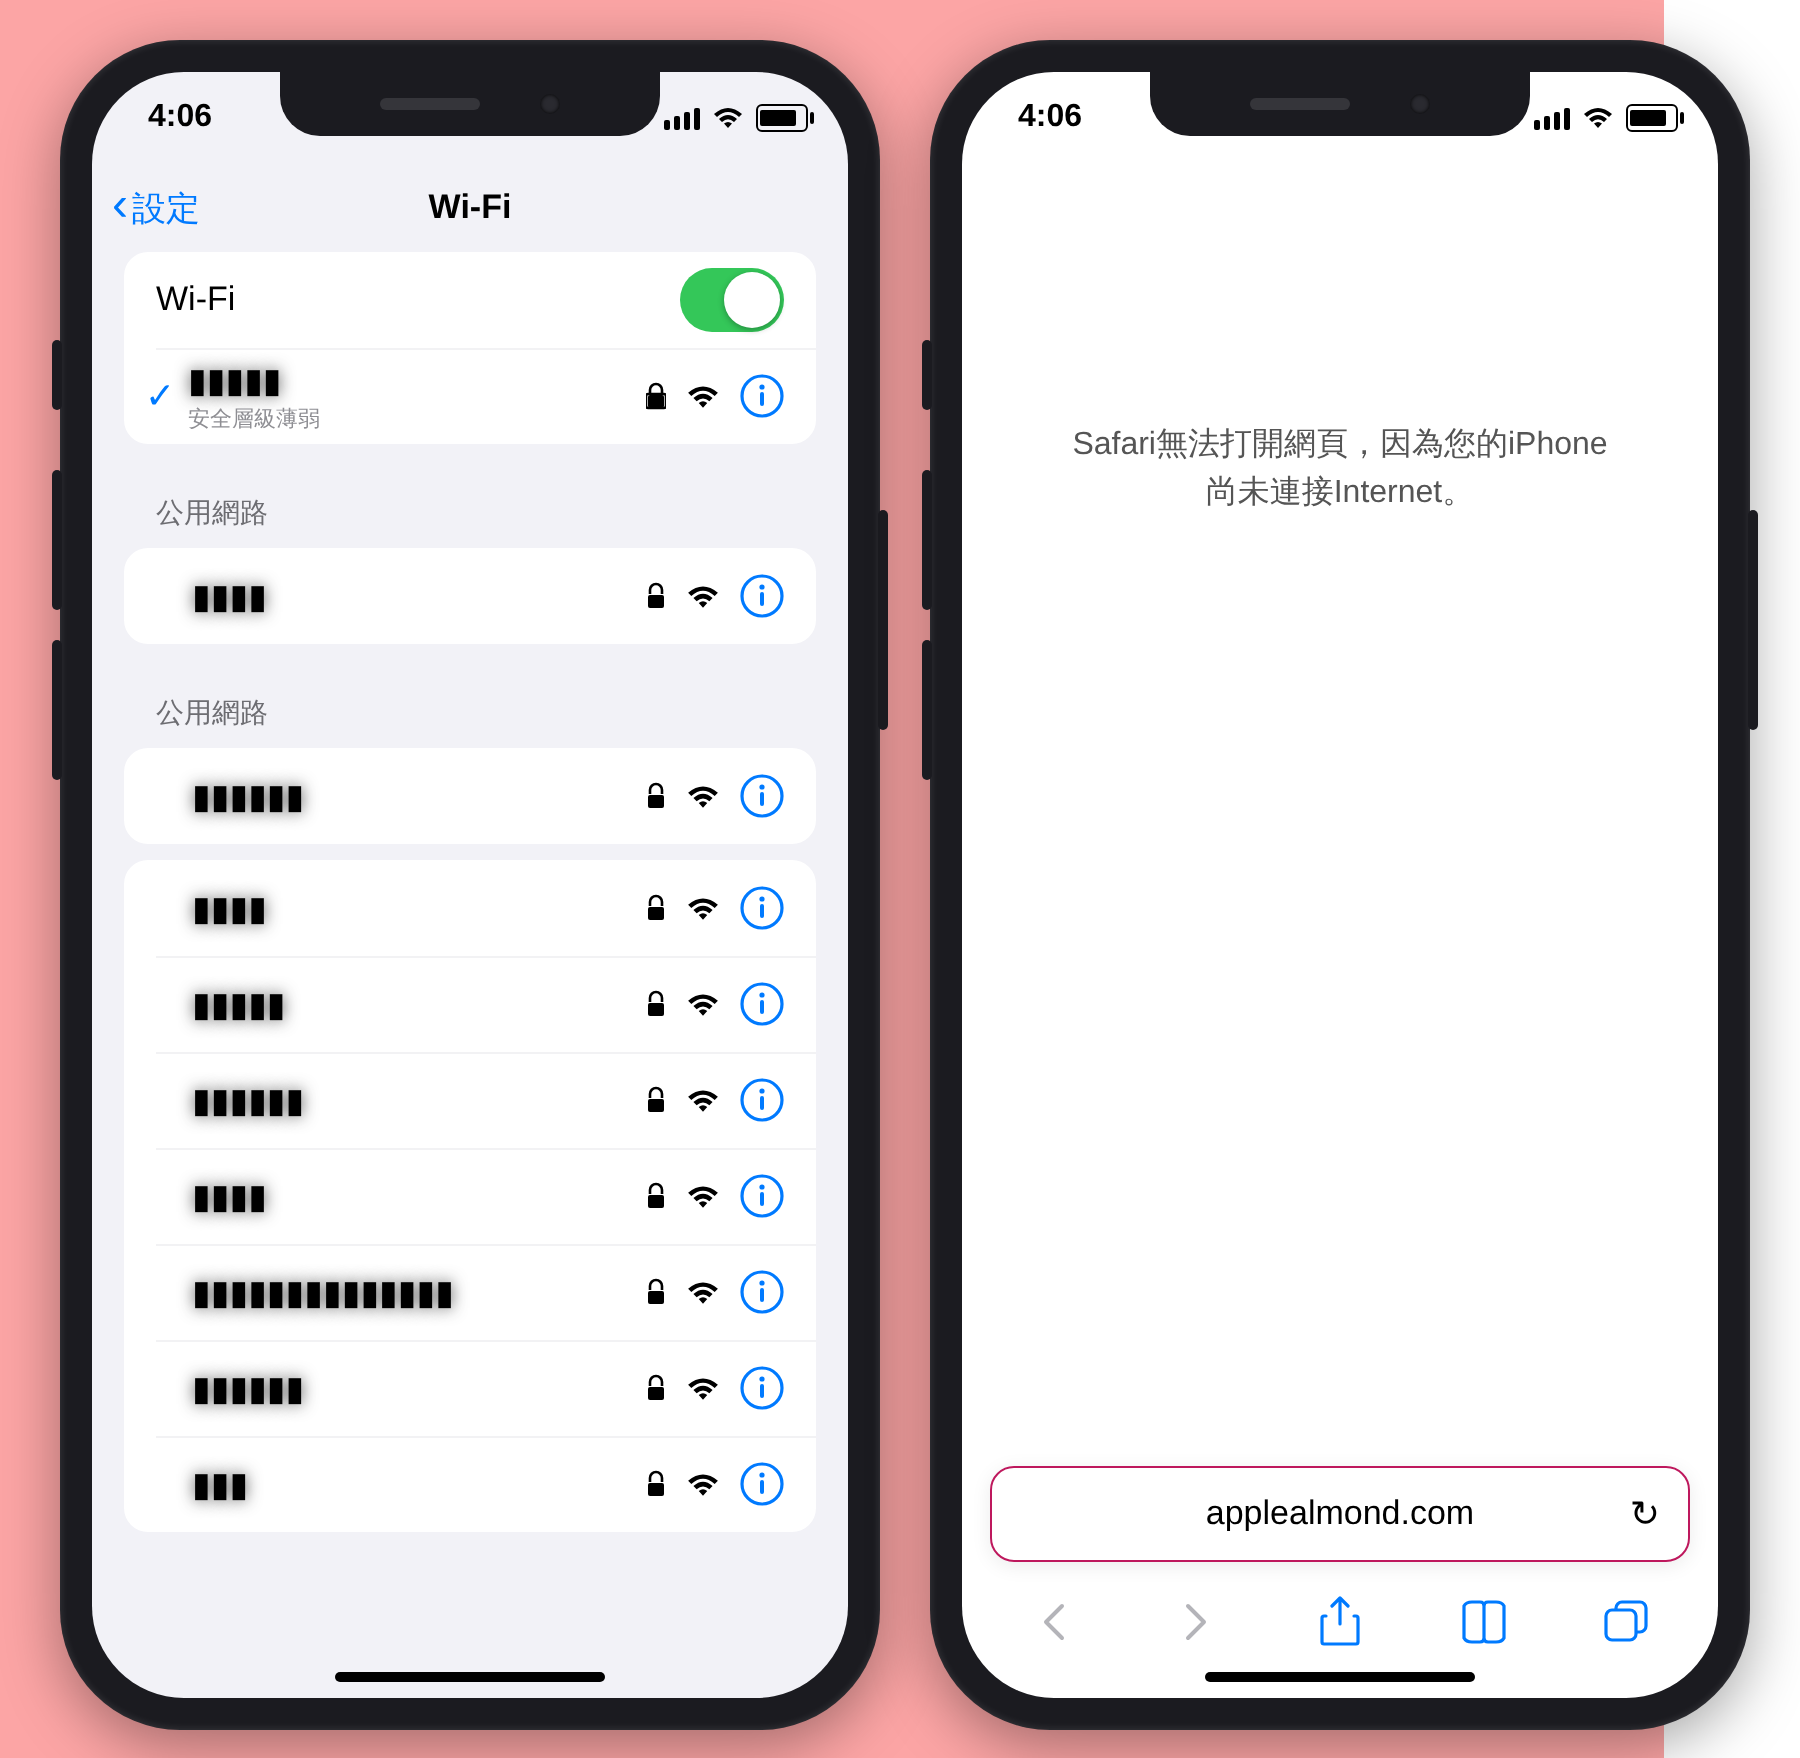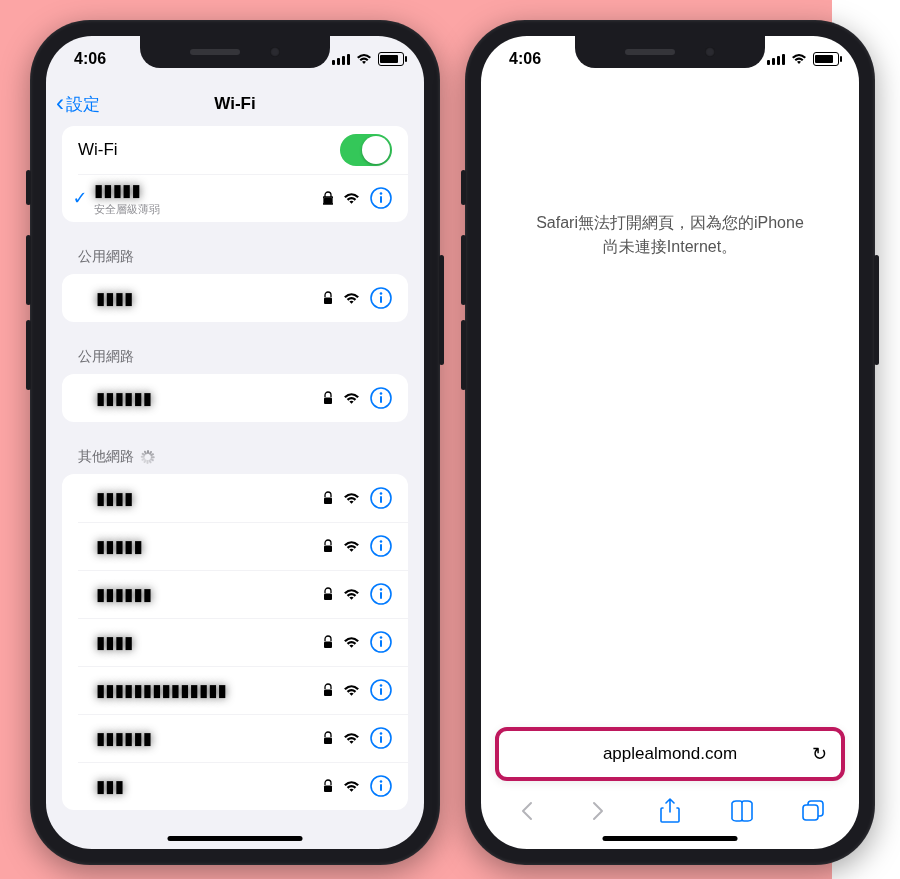--- a/index.html
+++ b/index.html
@@ -55,21 +55,21 @@
   .check{color:#007aff;font-size:18px;width:20px;text-align:center;margin-left:-8px;margin-right:4px;}
   .lock{width:10px;height:14px;}
   .wf{width:17px;height:13px;}
   .info{width:22px;height:22px;}
   .blur{color:transparent;text-shadow:0 0 8px rgba(80,80,80,.9);user-select:none;}
   .spinner{width:14px;height:14px;position:relative;}
   .spinner span{position:absolute;left:50%;top:0;width:1.5px;height:4px;background:#8e8e93;border-radius:1px;transform-origin:50% 7px;}
   .home-ind{position:absolute;bottom:8px;left:50%;transform:translateX(-50%);width:135px;height:5px;border-radius:3px;background:#000;z-index:40;}
   
   .safari .msg{position:absolute;left:30px;right:30px;top:175px;text-align:center;font-size:16px;color:#555;line-height:1.5;}
-  .safari .url-bar{position:absolute;left:14px;right:14px;bottom:68px;height:46px;background:#fff;border-radius:12px;border:4px solid #be185d;display:flex;align-items:center;justify-content:center;box-shadow:0 2px 10px rgba(0,0,0,.08);}
+  .safari .url-bar{position:absolute;left:14px;right:14px;bottom:68px;height:46px;background:#fff;border-radius:12px;border:1px solid #be185d;display:flex;align-items:center;justify-content:center;box-shadow:0 2px 10px rgba(0,0,0,.08);}
   .safari .url-bar .url{font-size:17px;color:#000;}
   .safari .url-bar .reload{position:absolute;right:14px;font-size:18px;color:#000;}
   .safari .tb{position:absolute;left:0;right:0;bottom:14px;height:48px;display:flex;align-items:center;justify-content:space-around;padding:0 10px;}
   .safari .tb .ti{width:26px;height:26px;display:flex;align-items:center;justify-content:center;color:#007aff;}
   .safari .tb .ti.dis{color:#b4b4b9;}
 </style>
 </head>
 <body>
 
 <div class="stage">
@@ -179,37 +179,20 @@
                 </svg>
             <svg class="info" viewBox="0 0 22 22">
                   <circle cx="11" cy="11" r="10" fill="none" stroke="#007aff" stroke-width="1.6"></circle>
                   <circle cx="11" cy="6.5" r="1.3" fill="#007aff"></circle>
                   <rect x="10" y="9" width="2" height="7" rx="1" fill="#007aff"></rect>
                 </svg>
           </div>
         </div>
       </div>
 
-      <div class="sect">
-        <span>其他網路</span>
-        <div class="spinner">
-          <span style="transform:rotate(0deg);opacity:.9"></span>
-              <span style="transform:rotate(30deg);opacity:.8"></span>
-              <span style="transform:rotate(60deg);opacity:.7"></span>
-              <span style="transform:rotate(90deg);opacity:.6"></span>
-              <span style="transform:rotate(120deg);opacity:.5"></span>
-              <span style="transform:rotate(150deg);opacity:.4"></span>
-              <span style="transform:rotate(180deg);opacity:.35"></span>
-              <span style="transform:rotate(210deg);opacity:.3"></span>
-              <span style="transform:rotate(240deg);opacity:.3"></span>
-              <span style="transform:rotate(270deg);opacity:.4"></span>
-              <span style="transform:rotate(300deg);opacity:.6"></span>
-              <span style="transform:rotate(330deg);opacity:.8"></span>
-        </div>
-      </div>
       <div class="card" id="other-list">
             <div class="row">
               <span class="name blur" style="margin-left:18px">▮▮▮▮</span>
               <div class="grow"></div>
               <div class="icons">
                 <svg class="lock" viewBox="0 0 10 14">
                   <path d="M2 6 V4 a3 3 0 0 1 6 0 V6" fill="none" stroke="#000" stroke-width="1.3"></path>
                   <rect x="1" y="6.5" width="8" height="6.5" rx="1" fill="#000"></rect>
                 </svg>
                 <svg class="wf" viewBox="0 0 16 12">

